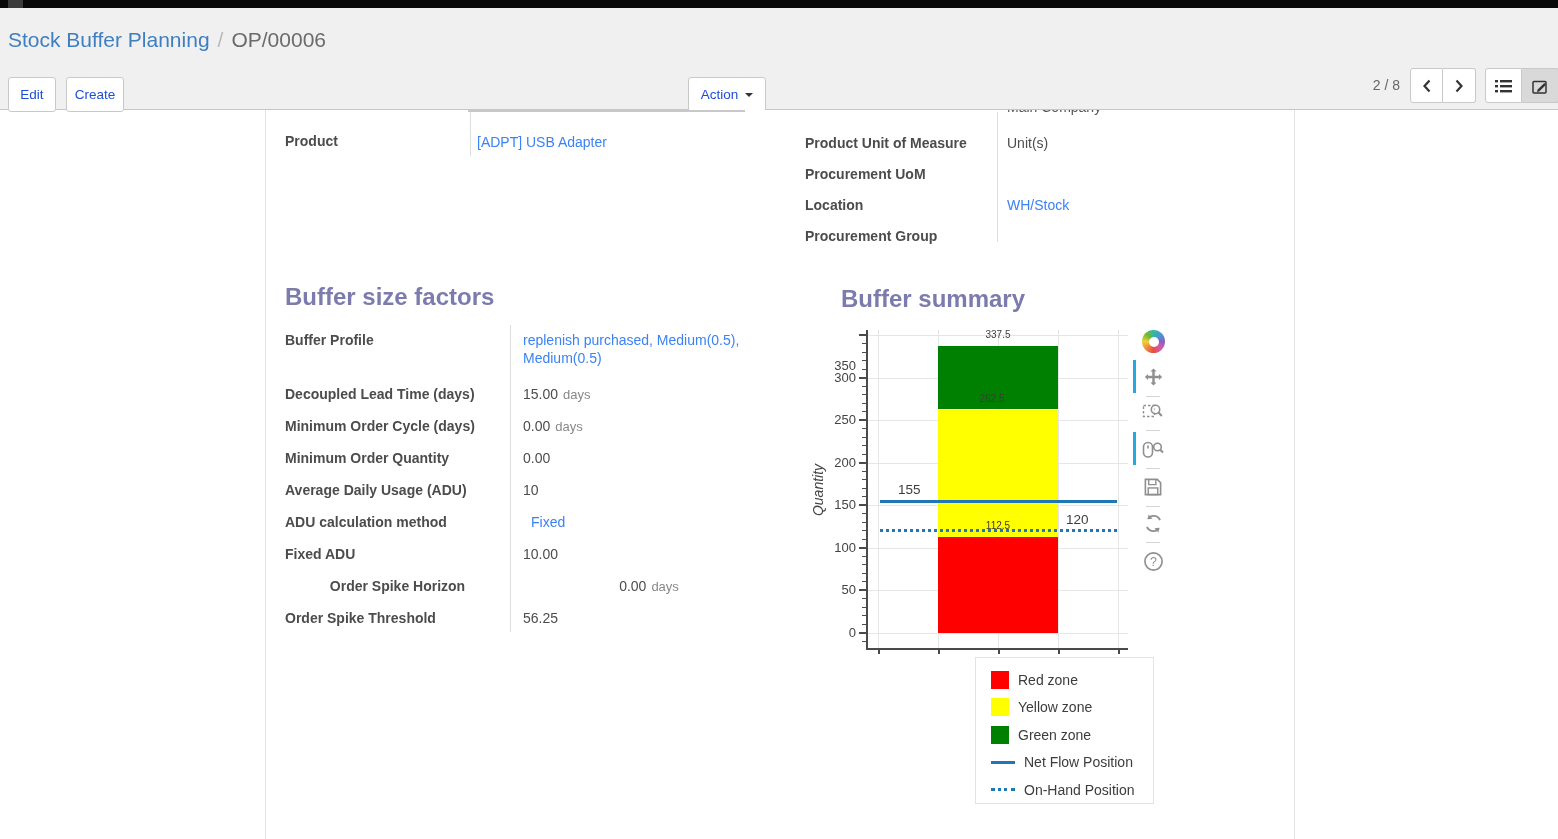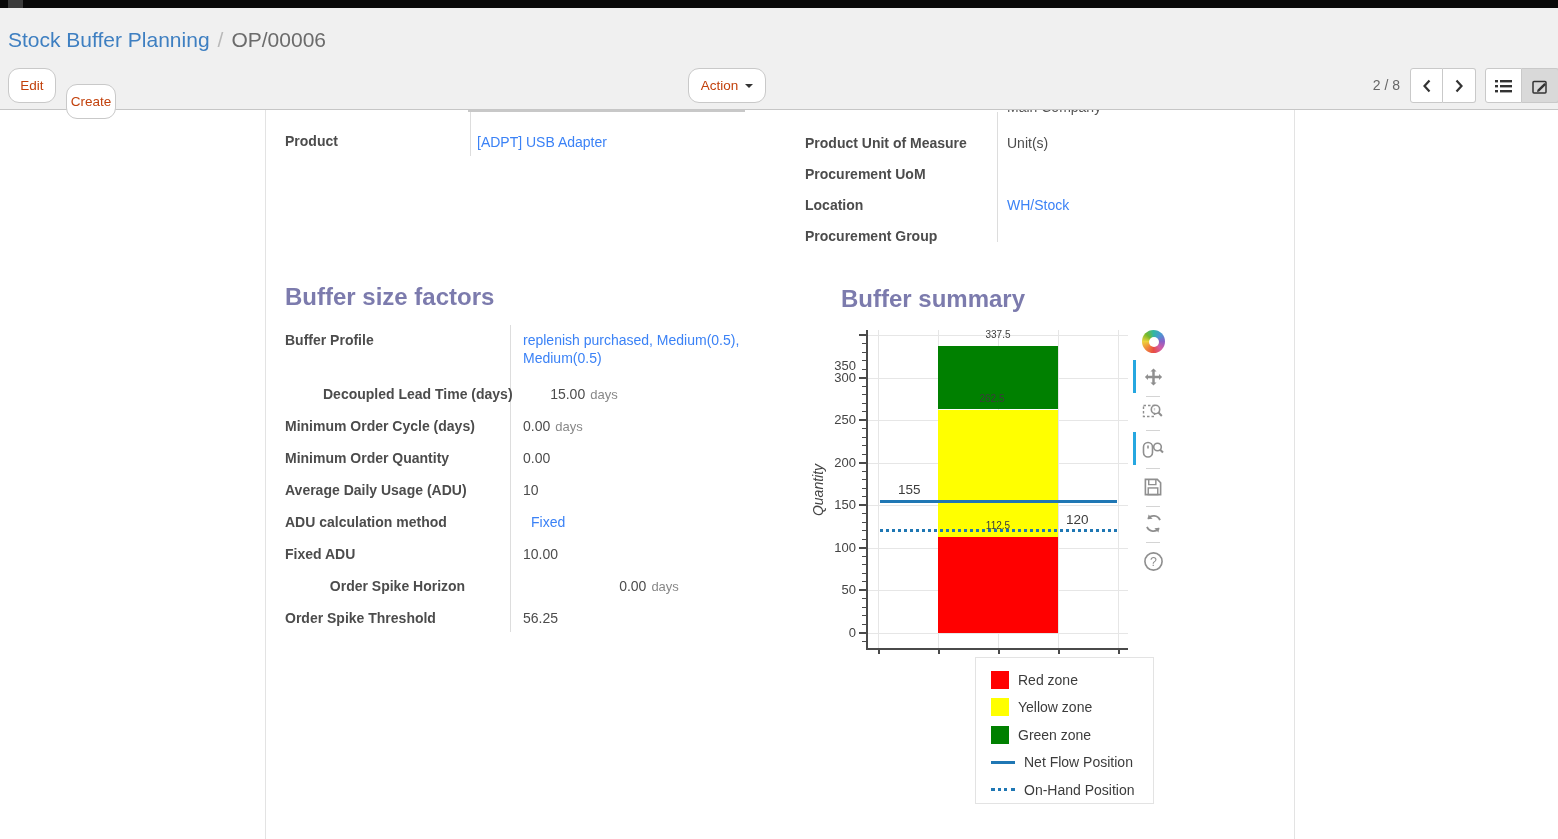--- a/index.html
+++ b/index.html
@@ -15,25 +15,25 @@
   #topbar-seg { left:8px; top:0; width:15px; height:8px; background:#3c3c3c; }
 
   
   #control-panel { left:0; top:8px; width:1558px; height:102px; background:#f0f0f0; border-bottom:1px solid #c6c6c6; }
   #breadcrumb { left:8px; top:20px; font-size:21px; white-space:nowrap; }
   #breadcrumb .bc-link { color:#3e7fc1; cursor:pointer; }
   #breadcrumb .bc-sep { color:#b9b9b9; margin:0 8px; }
   #breadcrumb .bc-current { color:#6b6b6b; }
 
   .btn {
-    position:absolute; height:35px; background:#fff; border:1px solid #c9c9c9; border-radius:11px;
-    font-size:13.5px; color:#c2410c; display:flex; align-items:center; justify-content:center; cursor:pointer;
+    position:absolute; height:35px; background:#fff; border:1px solid #c9c9c9; border-radius:3px;
+    font-size:13.5px; color:#1d4ed8; display:flex; align-items:center; justify-content:center; cursor:pointer;margin-top:9px;
   }
   #btn-edit   { left:8px;  top:60px; width:48px; }
-  #btn-create { left:66px; top:76px; width:50px; }
+  #btn-create { left:66px; top:60px; width:58px; }
   #btn-action { left:688px; top:60px; width:78px; }
   .caret { width:0; height:0; border-left:4px solid transparent; border-right:4px solid transparent; border-top:4px solid #333; margin-left:7px; }
 
   #pager-text { left:1348px; top:60px; width:52px; height:35px; line-height:35px; text-align:right; font-size:14px; color:#666; }
 
   .btn-group { position:absolute; display:flex; }
   .btn-group .gbtn {
     height:35px; background:#fff; border:1px solid #c9c9c9; display:flex; align-items:center; justify-content:center; cursor:pointer;
   }
   .btn-group .gbtn + .gbtn { border-left:none; }
@@ -200,21 +200,21 @@
         <div class="o-value"></div>
       </div>
     </div>
 
   <div class="section-title" id="factors-title">Buffer size factors</div>
   <div class="abs" id="factor-rows">
       <div class="frow" style="height: 54px;">
         <div class="o-label">Buffer Profile</div>
         <div class="fval o-value"><span class="o-link">replenish purchased, Medium(0.5), Medium(0.5)</span></div>
       </div>
-      <div class="frow" style="height: 32px; margin-left: 38px;">
+      <div class="frow" style="height: 32px;">
         <div class="o-label">Decoupled Lead Time (days)</div>
         <div class="fval o-value"><span>15.00</span><span class="o-unit">days</span></div>
       </div>
       <div class="frow" style="height: 32px;">
         <div class="o-label">Minimum Order Cycle (days)</div>
         <div class="fval o-value"><span>0.00</span><span class="o-unit">days</span></div>
       </div>
       <div class="frow" style="height: 32px;">
         <div class="o-label">Minimum Order Quantity</div>
         <div class="fval o-value"><span>0.00</span></div>

